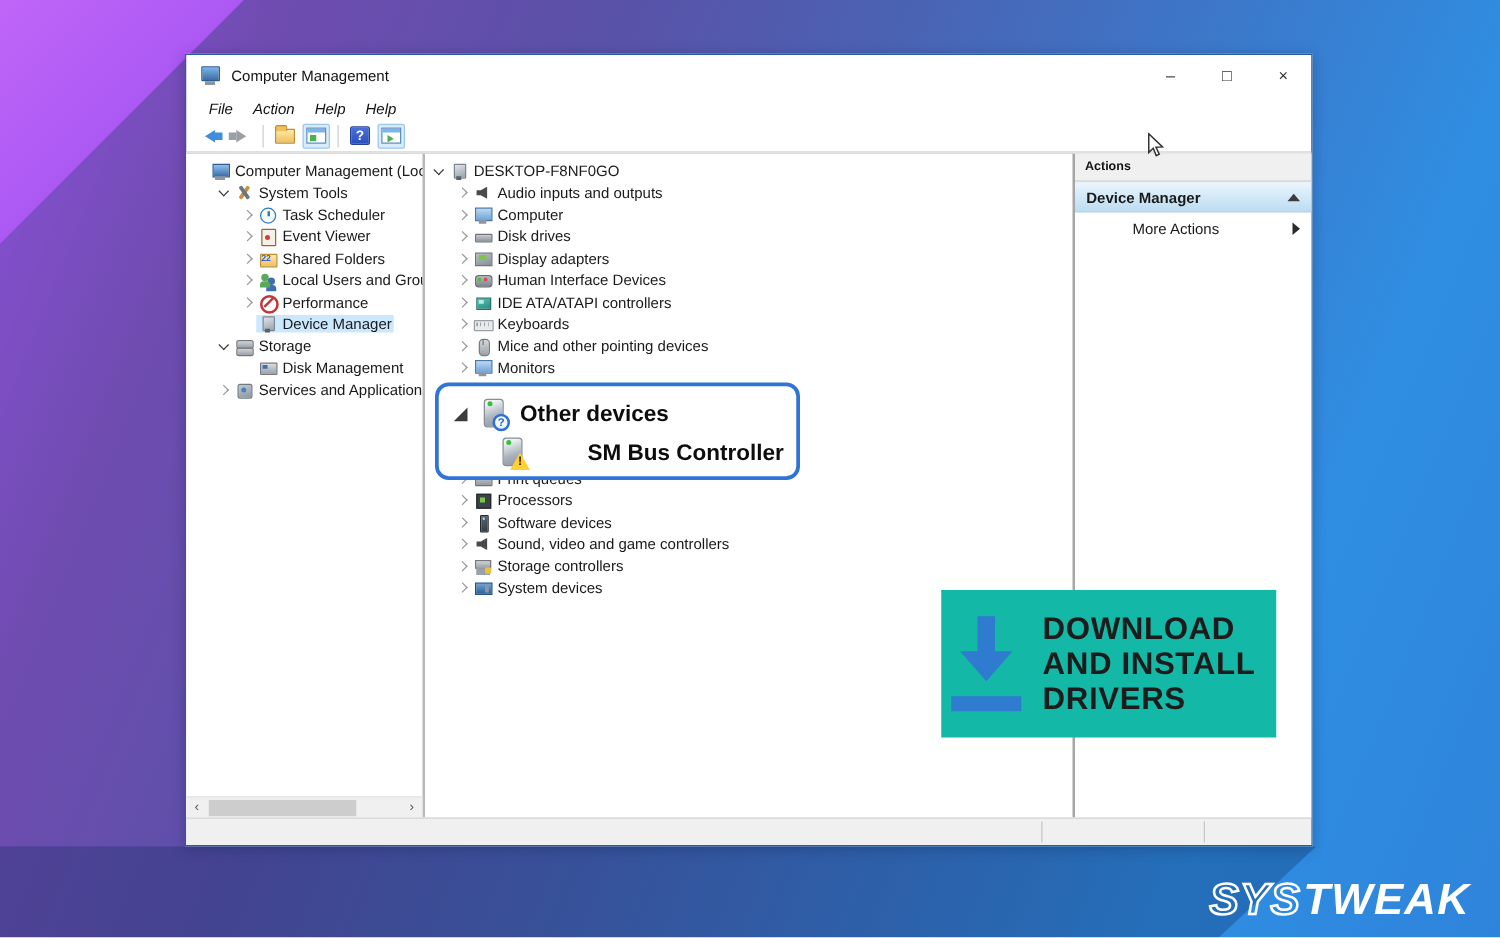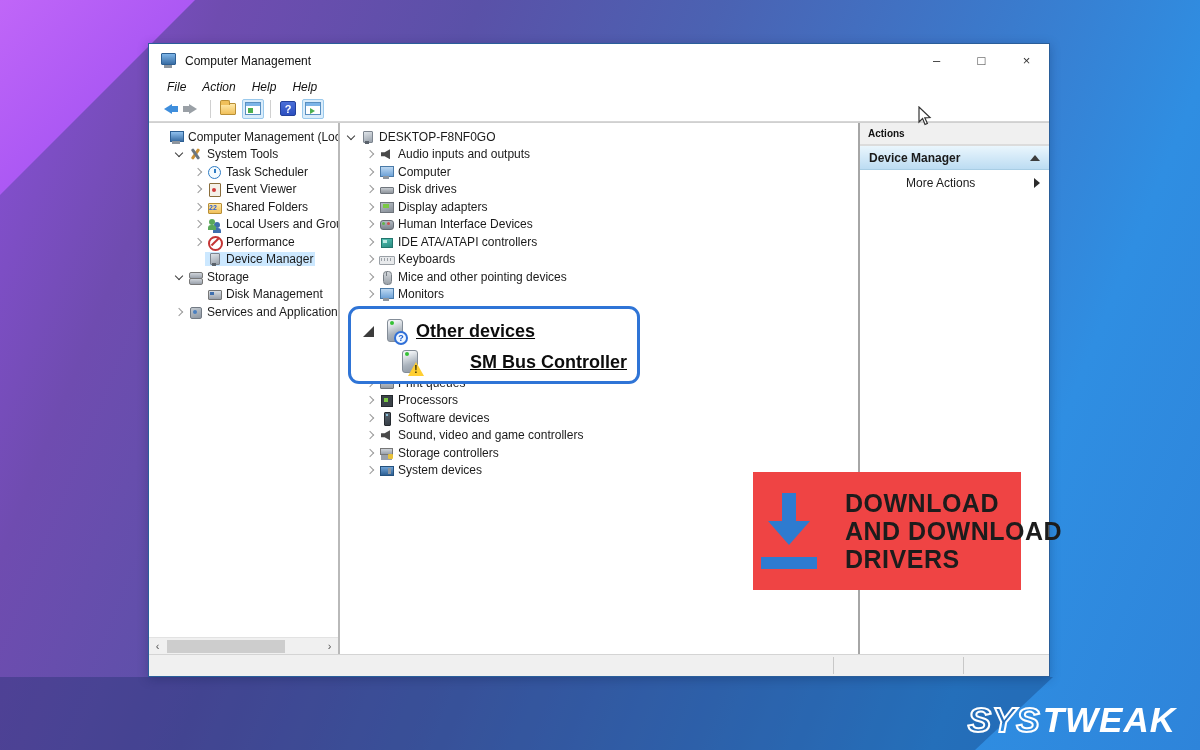--- a/index.html
+++ b/index.html
@@ -109,21 +109,21 @@
   .ti[data-icon="software"]::after{content:"";position:absolute;left:7px;top:3px;width:2px;height:2px;border-radius:50%;background:#9fe0ff;}
   .ti[data-icon="storage-ctrl"]::before{content:"";position:absolute;left:1px;top:2px;width:11px;height:5px;background:linear-gradient(180deg,#cfd4da,#9aa1ab);border:1px solid #777;box-shadow:0 6px 0 -1px #9aa1ab;}
   .ti[data-icon="storage-ctrl"]::after{content:"";position:absolute;left:9px;top:8px;width:5px;height:5px;background:#e8c23a;border-radius:1px;}
   .ti[data-icon="system"]::before{content:"";position:absolute;left:1px;top:3px;width:12px;height:8px;background:linear-gradient(180deg,#6fa3d8,#2d5f93);border:1px solid #24507c;}
   .ti[data-icon="system"]::after{content:"";position:absolute;left:9px;top:5px;width:3px;height:6px;background:#8d959e;}
   .ti[data-icon="usb"]::before{content:"";position:absolute;left:6px;top:1px;width:2.5px;height:7px;background:#555;}
   .ti[data-icon="usb"]::after{content:"";position:absolute;left:3px;top:7px;width:8px;height:6px;background:linear-gradient(180deg,#a8afb6,#767d84);border-radius:1px;}
 
   
   .callout{position:relative;z-index:2;margin:3px 0 -10px 8px;width:292px;height:78px;background:#fff;
-    border:3px solid #2f74d6;border-radius:11px;padding:7px 10px 0 12px;text-decoration:underline;}
+    border:3px solid #2f74d6;border-radius:11px;padding:7px 10px 0 12px;}
   .co-row{display:flex;align-items:center;height:31px;}
   .co-row.second{margin-left:34px;justify-content:space-between;}
   .co-tri{flex:none;width:0;height:0;border-left:11px solid transparent;border-bottom:11px solid #3c3c3c;margin-right:8px;}
   .co-label{font-size:18px;font-weight:600;color:#0d0d0d;margin-left:8px;white-space:nowrap;}
   .bigdev{position:relative;width:26px;height:27px;flex:none;}
   .bigdev::before{content:"";position:absolute;left:5px;top:1px;width:14px;height:21px;background:linear-gradient(160deg,#eef1f4 15%,#aab3bd 60%,#8d96a1);border:1px solid #848d98;border-radius:3px;}
   .bigdev::after{content:"";position:absolute;left:8px;top:3px;width:4px;height:4px;border-radius:50%;background:#35c135;}
   .badge{position:absolute;z-index:1;}
   .badge.q{right:0;bottom:0;width:14px;height:14px;border-radius:50%;background:#eef6ff;border:2px solid #2f6fd8;}
   .badge.q::before{content:"?";position:absolute;left:0;right:0;top:0;bottom:0;text-align:center;font:700 9px/10px "Liberation Sans",sans-serif;color:#1f5fd0;}
@@ -143,22 +143,22 @@
   .ap-item{height:26px;display:flex;align-items:center;padding:0 9px 0 46px;font-size:12px;color:#1a1a1a;}
   .ap-item .tri-right{margin-left:auto;width:0;height:0;border-top:5px solid transparent;border-bottom:5px solid transparent;border-left:6px solid #2b2b2b;}
 
   
   .statusbar{position:absolute;left:0;right:0;bottom:0;height:22px;background:#f0f0f0;border-top:1px solid #d4d4d4;}
   .sb-sep{position:absolute;top:2px;bottom:2px;width:1px;background:#c8c8c8;}
   .sb-sep.s1{right:215px;}
   .sb-sep.s2{right:85px;}
 
   
-  .dl-overlay{position:absolute;left:604px;top:428px;width:268px;height:118px;background:#ef4444;z-index:5;
-    display:flex;align-items:center;gap:26px;padding-left:6px;}
+  .dl-overlay{position:absolute;left:604px;top:428px;width:268px;height:118px;background:#14b8a6;z-index:5;
+    display:flex;align-items:center;gap:15px;padding-left:6px;}
   .dl-icon{flex:none;width:60px;height:76px;position:relative;}
   .dl-icon .shaft{position:absolute;left:23px;top:0;width:14px;height:30px;background:#2e7bd0;}
   .dl-icon .head{position:absolute;left:9px;top:28px;width:0;height:0;border-left:21px solid transparent;border-right:21px solid transparent;border-top:24px solid #2e7bd0;}
   .dl-icon .bar{position:absolute;left:2px;bottom:0;width:56px;height:12px;background:#2e7bd0;}
   .dl-text{font-size:25px;line-height:1.12;font-weight:800;letter-spacing:.5px;color:#1c1c1c;white-space:nowrap;}
 
   
   .brand{position:absolute;right:24px;bottom:10px;font-style:italic;font-weight:700;font-size:35px;letter-spacing:1px;white-space:nowrap;}
   .brand .outline{color:transparent;-webkit-text-stroke:2px #ffffff;}
   .brand .solid{color:#ffffff;margin-left:2px;}
@@ -487,21 +487,21 @@
     </div>
 
     <div class="dl-overlay">
       <div class="dl-icon">
         <span class="shaft"></span>
         <span class="head"></span>
         <span class="bar"></span>
       </div>
       <div class="dl-text">
         <div>DOWNLOAD</div>
-        <div>AND DOWNLOAD</div>
+        <div>AND INSTALL</div>
         <div>DRIVERS</div>
       </div>
     </div>
   </div>
 
   <svg class="cursor" width="14" height="20" viewBox="0 0 14 20">
     <path d="M1,1 L1,16 L4.6,12.6 L7,18.5 L9.4,17.4 L6.8,11.8 L12,11.5 Z" fill="#fff" stroke="#333" stroke-width="1.2"></path>
   </svg>
 
   <div class="brand">

